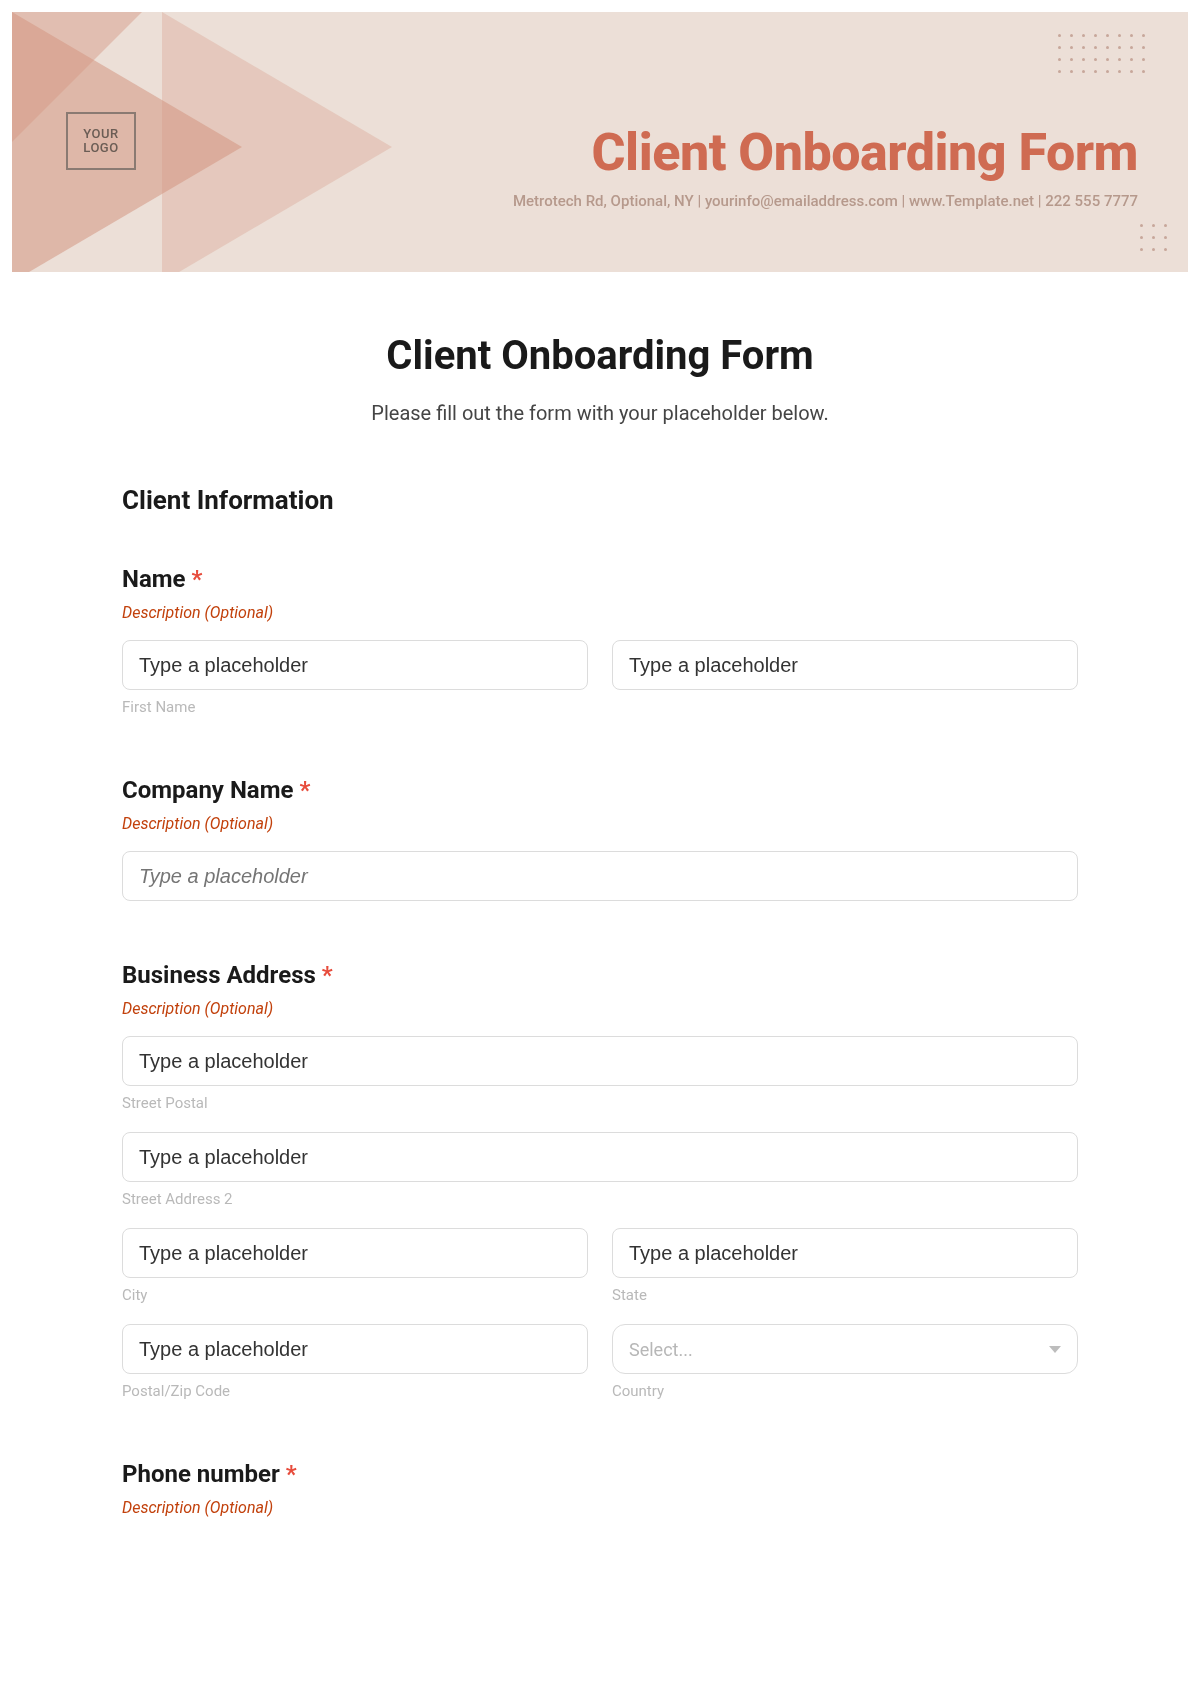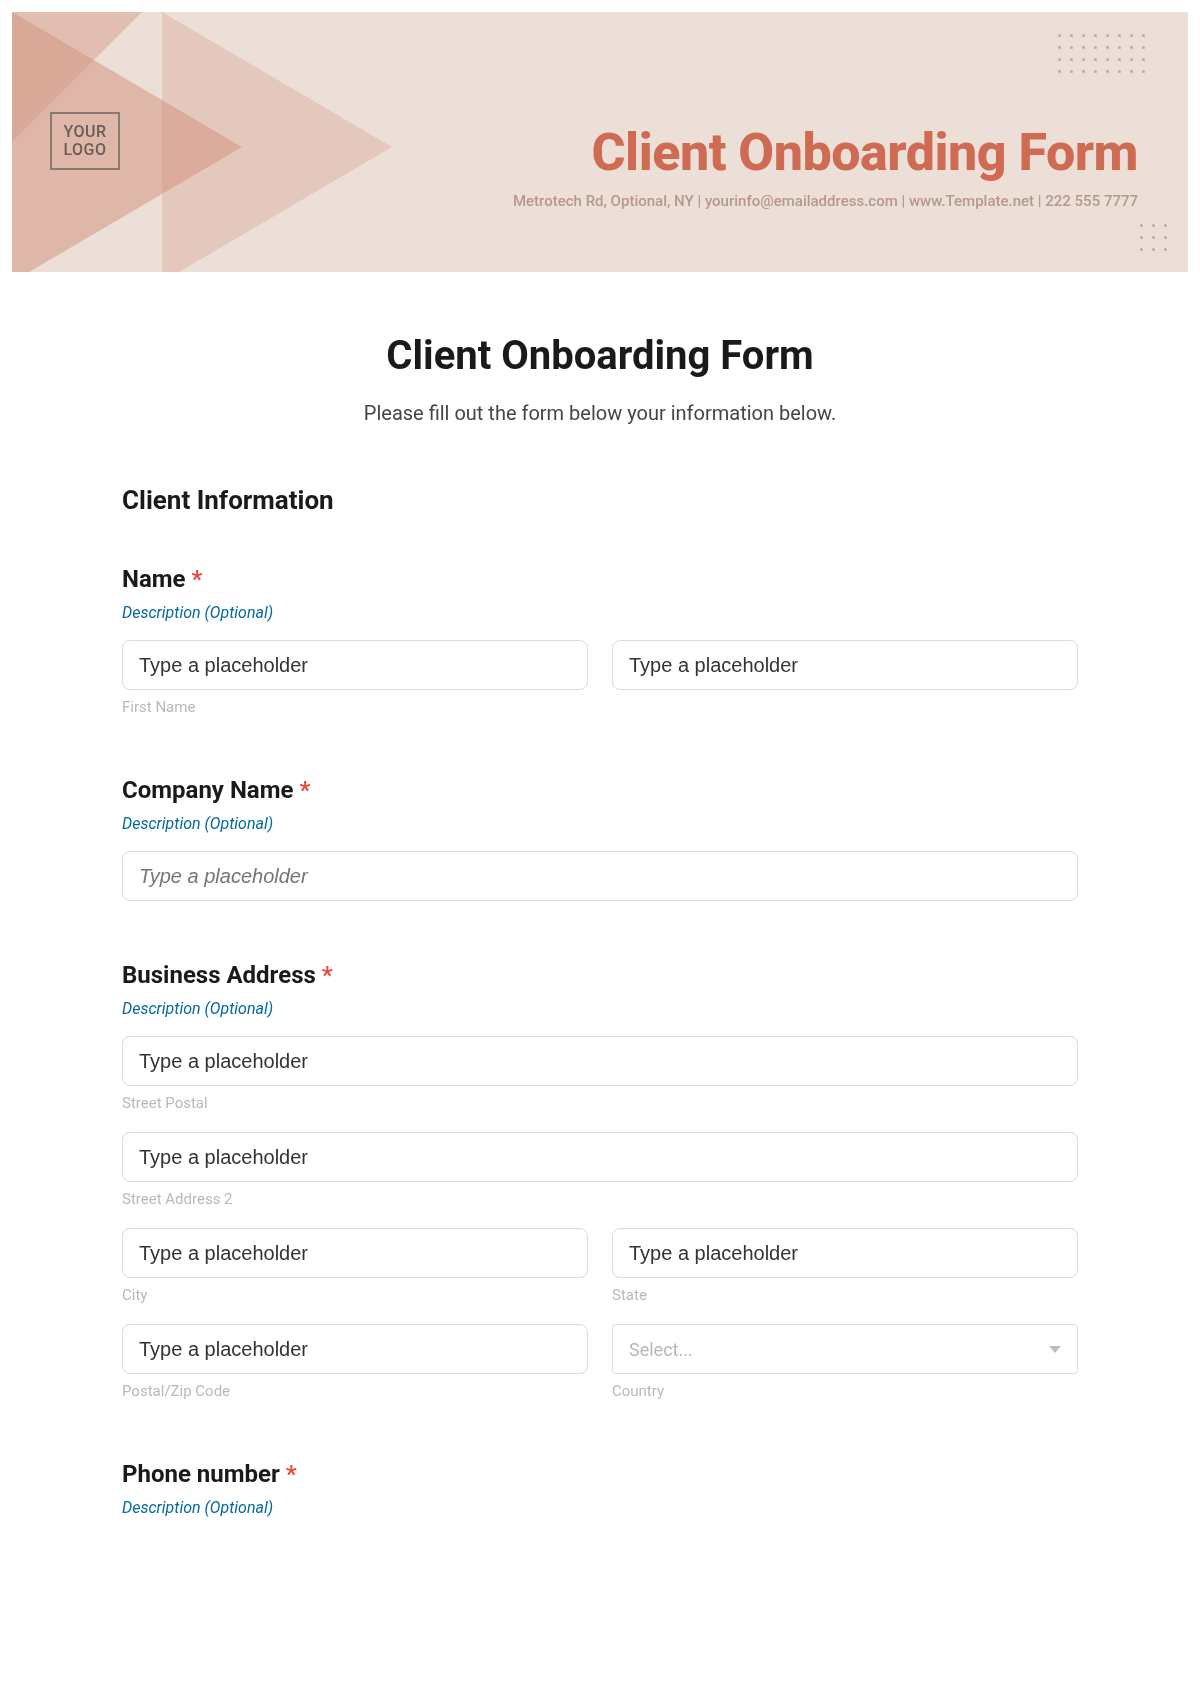--- a/index.html
+++ b/index.html
@@ -65,28 +65,28 @@
     grid-template-columns: repeat(3, 6px);
     grid-template-rows: repeat(3, 6px);
     gap: 6px;
   }
   .dots2 span {
     width: 3px; height: 3px; border-radius: 50%;
     background: #c7a79a;
   }
   .logo-box {
     position: absolute;
-    top: 100px; left: 38px;
+    top: 100px; left: 54px;
     width: 70px; height: 58px;
     border: 2px solid #8a7a72;
     display: flex;
     align-items: center;
     justify-content: center;
     text-align: center;
-    font-size: 16px;
+    font-size: 13px;
     line-height: 1.1;
     color: #6b5d55;
     letter-spacing: 0.5px;
     font-weight: 500;
   }
   .banner-title {
     position: absolute;
     top: 110px;
     right: 50px;
     left: 200px;
@@ -132,21 +132,21 @@
   .field-group { margin-bottom: 60px; }
   .field-label {
     font-size: 24px;
     font-weight: 700;
     color: #1a1a1a;
     margin-bottom: 10px;
   }
   .req { color: #e74c3c; font-weight: 700; }
   .field-desc {
     font-size: 16px;
-    color: #0369a1;
+    color: #c2410c;
     font-style: italic;
     margin-bottom: 18px;
   }
   .row {
     display: flex;
     gap: 24px;
   }
   .col { flex: 1; }
   .input {
     width: 100%;
@@ -164,21 +164,21 @@
   }
   .sub-label {
     font-size: 15px;
     color: #b9b9b9;
     margin-top: 8px;
   }
   .select {
     width: 100%;
     height: 50px;
     border: 1px solid #dcdcdc;
-    border-radius: 4px;
+    border-radius: 13px;
     padding: 0 16px;
     font-size: 18px;
     color: #b7b7b7;
     background: #fff;
     display: flex;
     align-items: center;
     justify-content: space-between;
   }
   .chev {
     width: 0; height: 0;
@@ -251,21 +251,21 @@
       <span>yourinfo@emailaddress.com</span>
       <span>  |  </span>
       <span>www.Template.net</span>
       <span>  |  </span>
       <span>222 555 7777</span>
     </div>
   </div>
 
   <div class="content">
     <h1 class="form-title">Client Onboarding Form</h1>
-    <p class="form-sub">Please fill out the form below your information below.</p>
+    <p class="form-sub">Please fill out the form with your placeholder below.</p>
 
     <h2 class="section-title">Client Information</h2>
 
     <div class="field-group">
       <div class="field-label">
         <span>Name</span>
         <span class="req">*</span>
       </div>
       <div class="field-desc">Description (Optional)</div>
       <div class="row">

